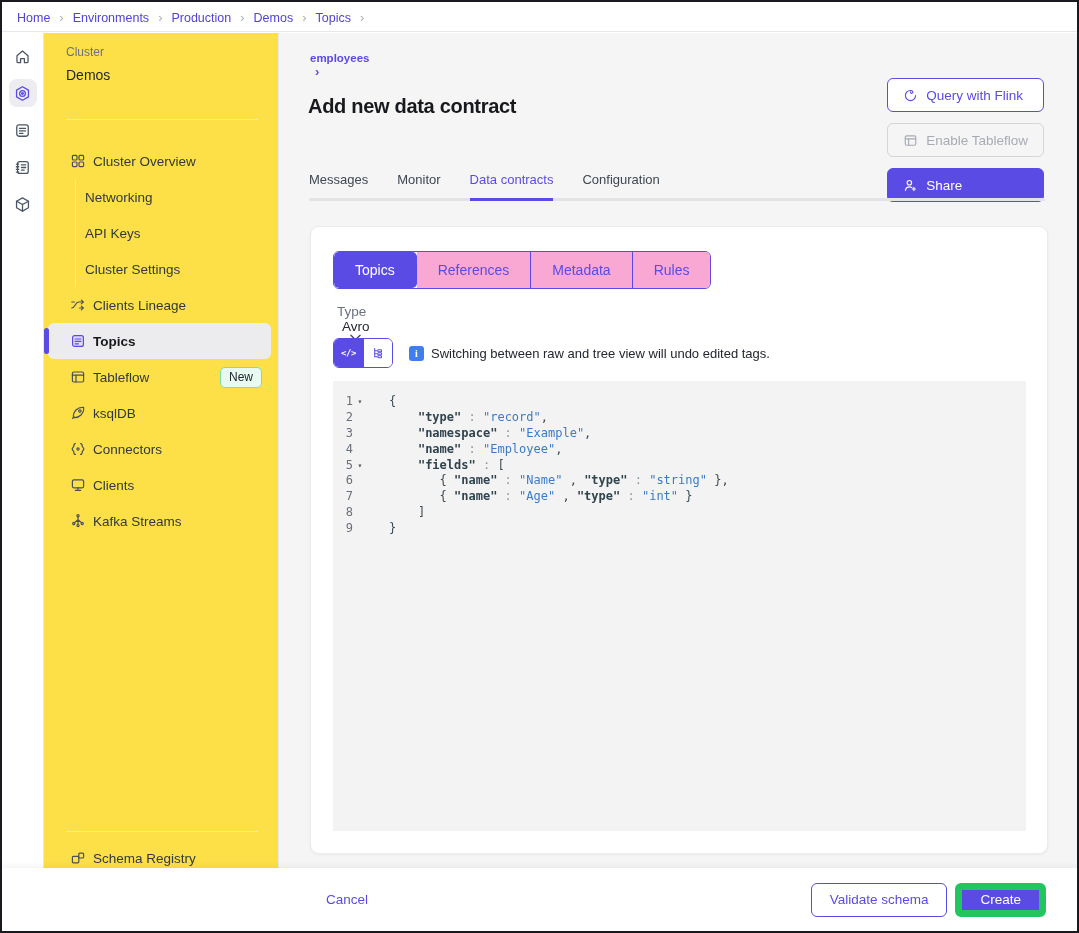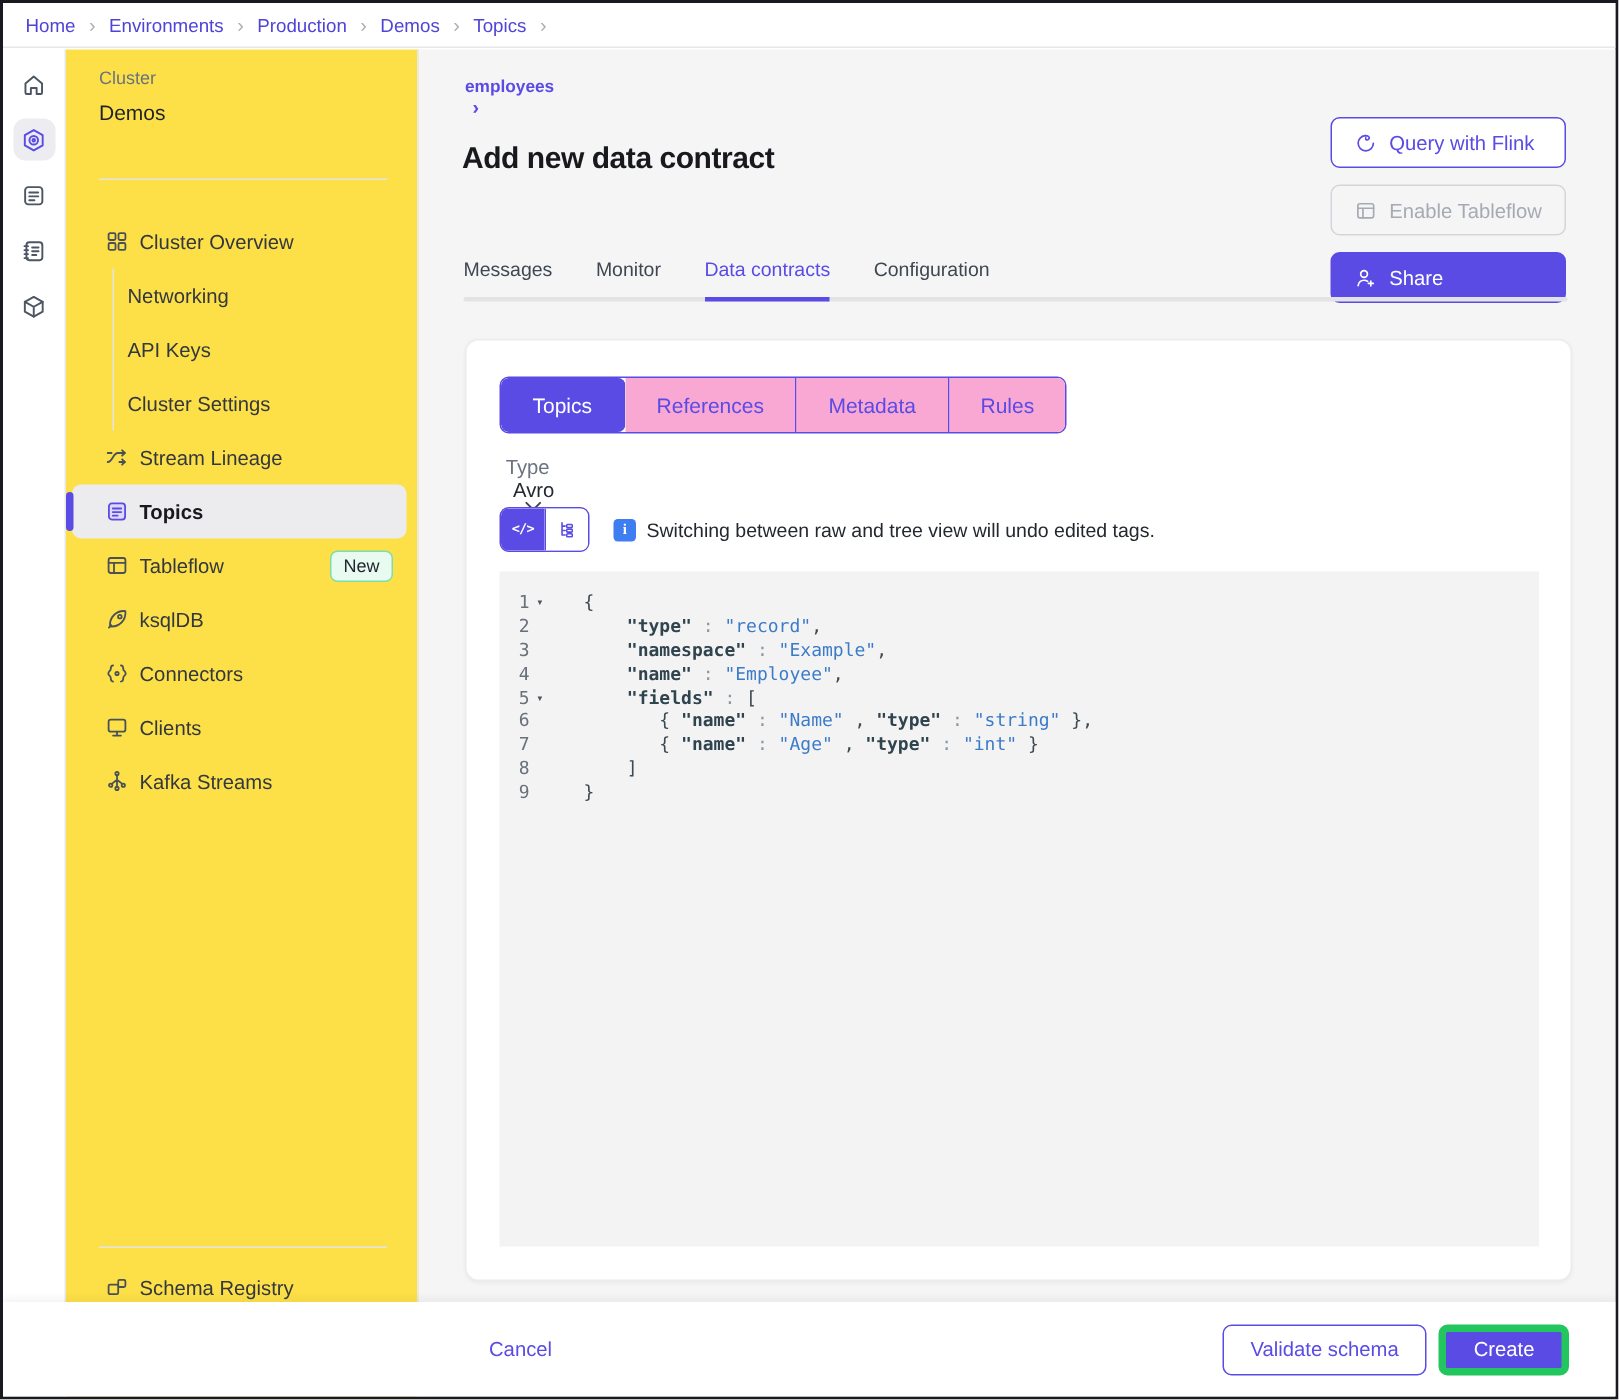--- a/index.html
+++ b/index.html
@@ -88,21 +88,21 @@
   .tk-c { color:#8a9aa5; }
   .tk-s { color:#3b7bc8; }
   .tk-p { color:#3c4a52; }
 
   
   .footer { position:absolute; left:0; right:0; bottom:0; height:63px; background:#fff; box-shadow:0 -2px 6px rgba(30,30,50,0.06); display:flex; align-items:center; z-index:10; }
   .cancel-link { margin-left:324px; font-size:13.5px; color:#5a4be4; cursor:pointer; text-decoration:none; }
   .footer-right { margin-left:auto; margin-right:31px; display:flex; gap:8px; }
   .fbtn { height:34px; padding:0 18px; border-radius:6px; font-family:inherit; font-size:13.5px; cursor:pointer; }
   .fbtn.outline { background:#fff; border:1px solid #5a4be4; color:#5a4be4; }
-  .fbtn.primary { background:#5a4be4; border:5px solid #22c55e; color:#fff; }
+  .fbtn.primary { background:#5a4be4; border:7px solid #22c55e; color:#fff; }
 
   svg { fill:none; stroke:currentColor; stroke-width:1.2; stroke-linecap:round; stroke-linejoin:round; }
 </style>
 </head>
 <body>
 
 <div class="app">
 
   <header class="topbar">
     <nav id="crumbs"><a class="crumb">Home</a><span class="crumb-sep">›</span><a class="crumb">Environments</a><span class="crumb-sep">›</span><a class="crumb">Production</a><span class="crumb-sep">›</span><a class="crumb">Demos</a><span class="crumb-sep">›</span><a class="crumb">Topics</a><span class="crumb-sep">›</span></nav>
@@ -178,21 +178,21 @@
         </li>
         <li class="menu-item">
           <span class="micon" style="display:flex">
             <svg viewBox="0 0 16 16">
               <path d="M1.8 11c3.4 0 3.4-6 6.8-6h4.6"></path>
               <path d="m11.4 3.2 1.8 1.8-1.8 1.8"></path>
               <path d="M1.8 5h2.6M9.6 11h3.6"></path>
               <path d="m11.4 9.2 1.8 1.8-1.8 1.8"></path>
             </svg>
           </span>
-          <span class="mlabel">Stream Lineage</span>
+          <span class="mlabel">Clients Lineage</span>
         </li>
         <li class="menu-item active">
           <span class="active-bar"></span>
           <span class="micon" style="display:flex">
             <svg viewBox="0 0 16 16">
               <rect x="2.6" y="2.6" width="10.8" height="10.8" rx="2"></rect>
               <path d="M5.2 6h5.6M5.2 8.4h5.6M5.2 10.8h3.2"></path>
             </svg>
           </span>
           <span class="mlabel">Topics</span>

